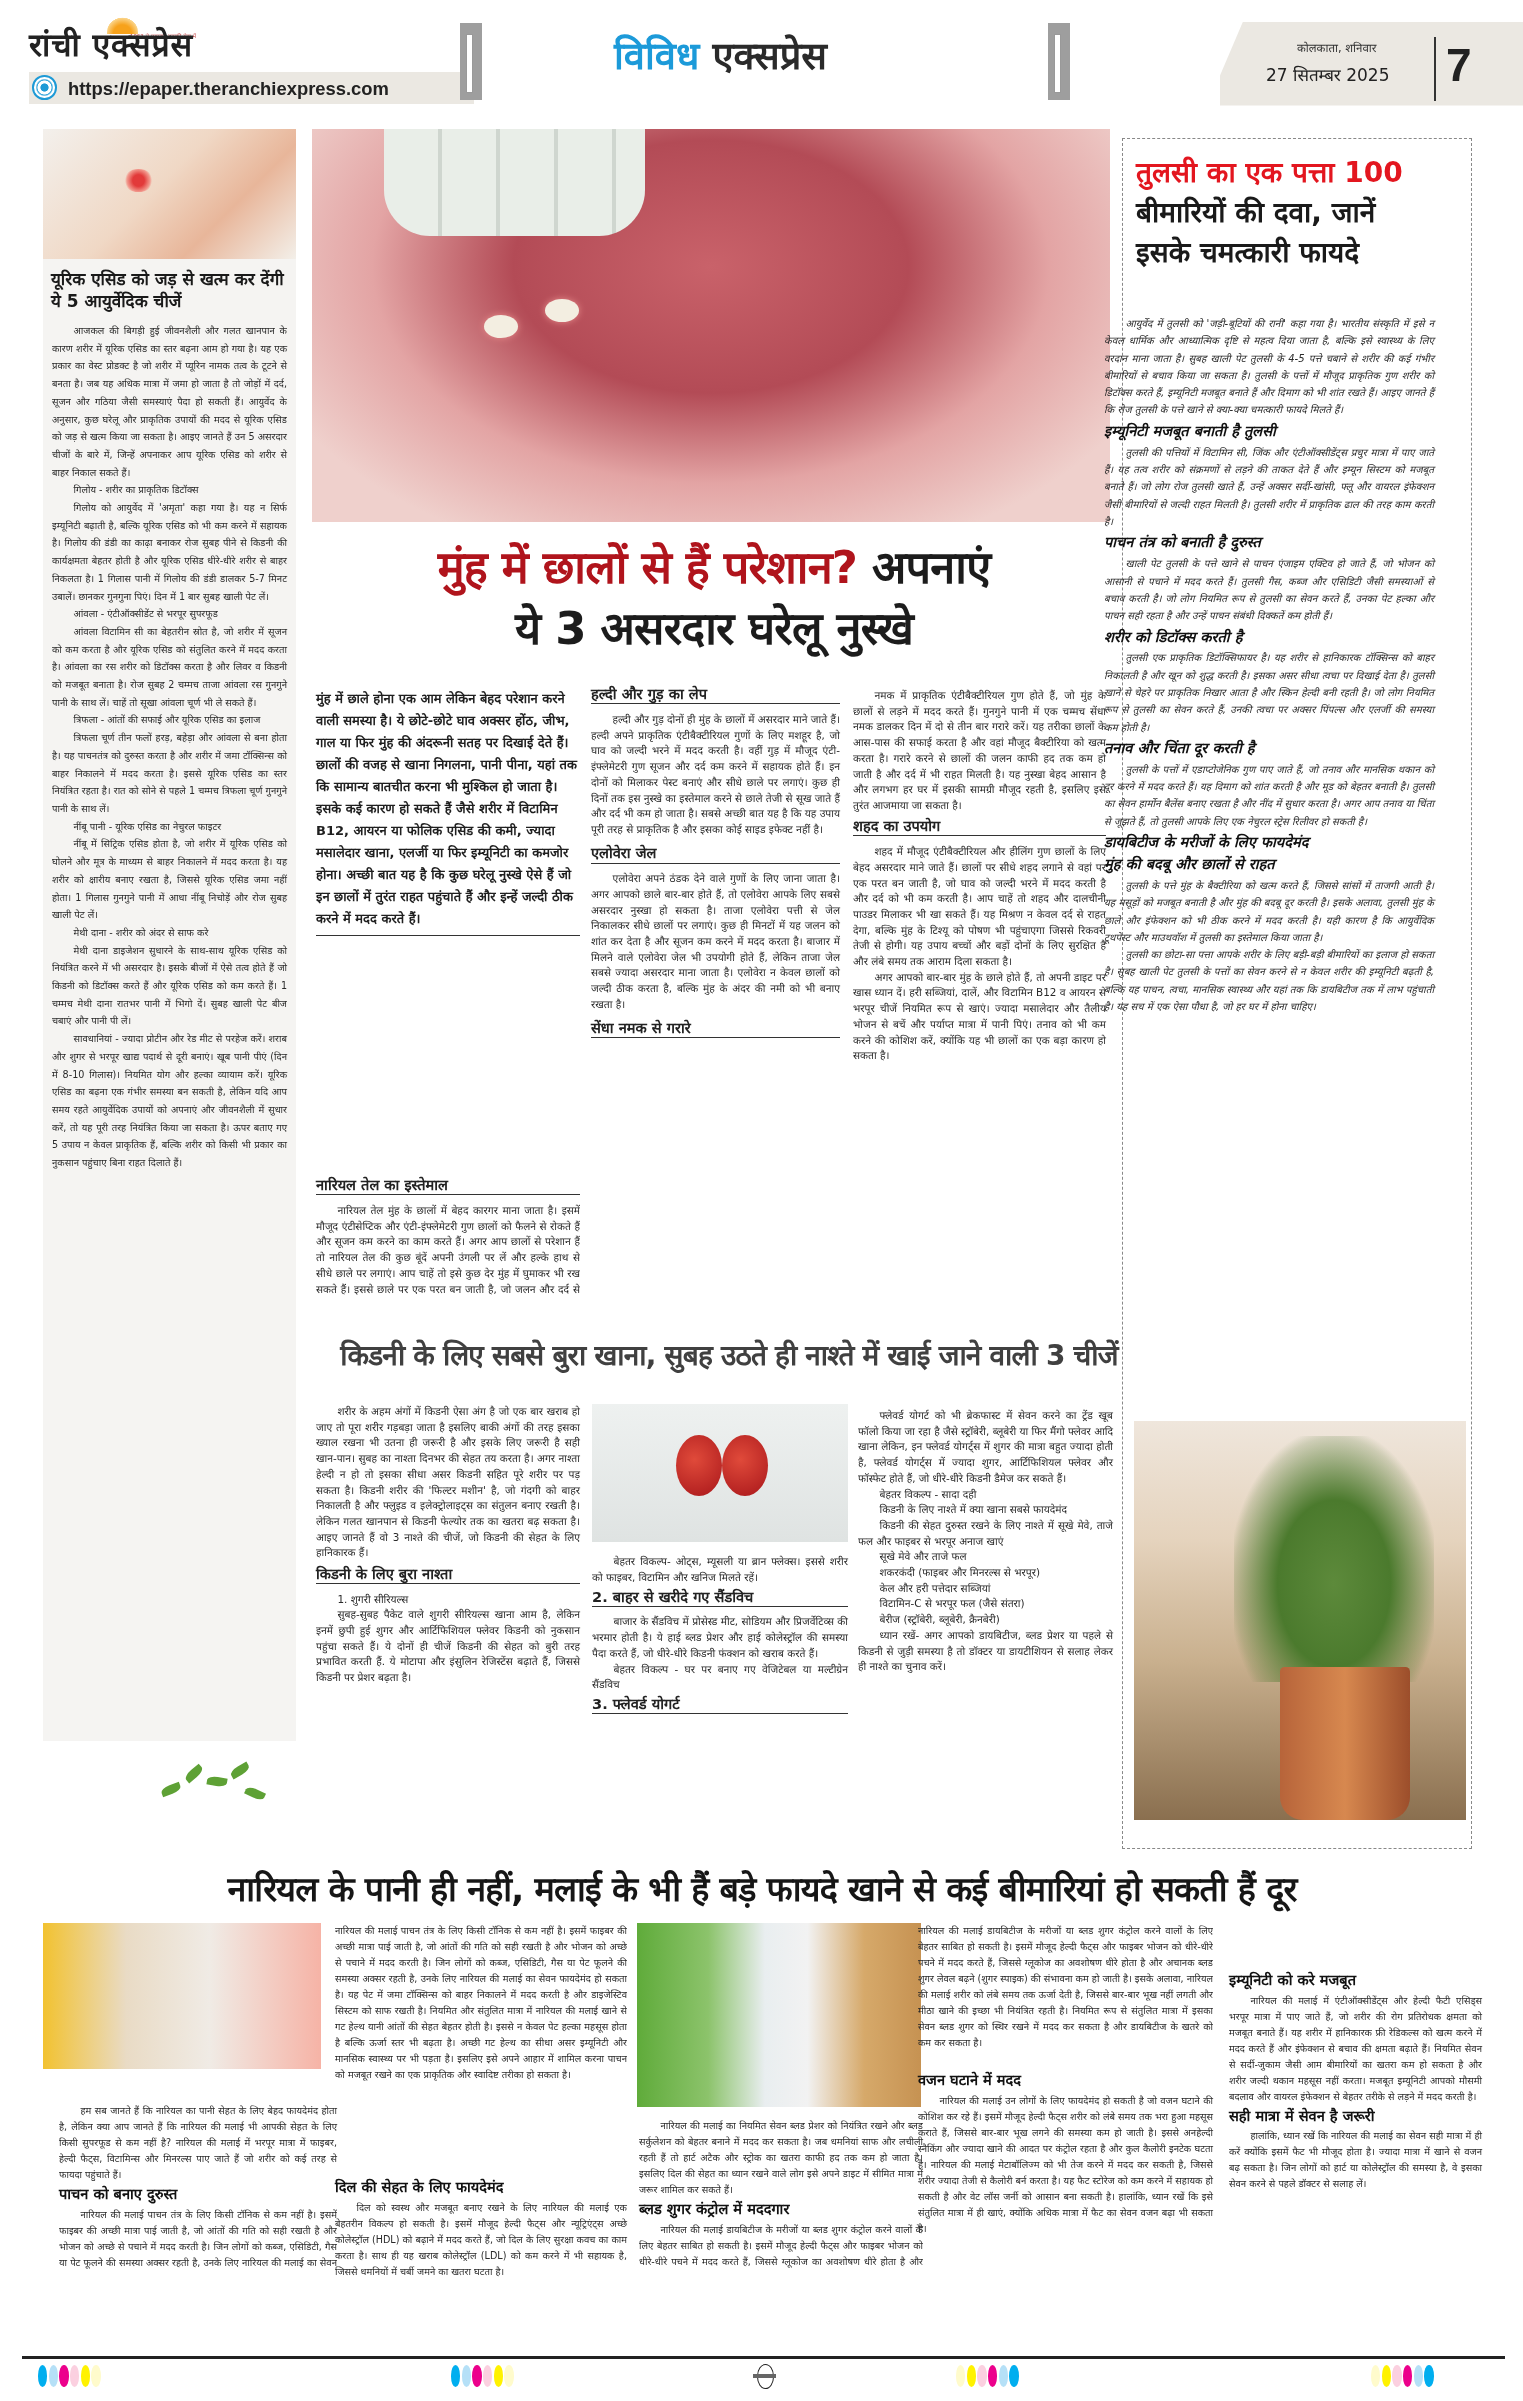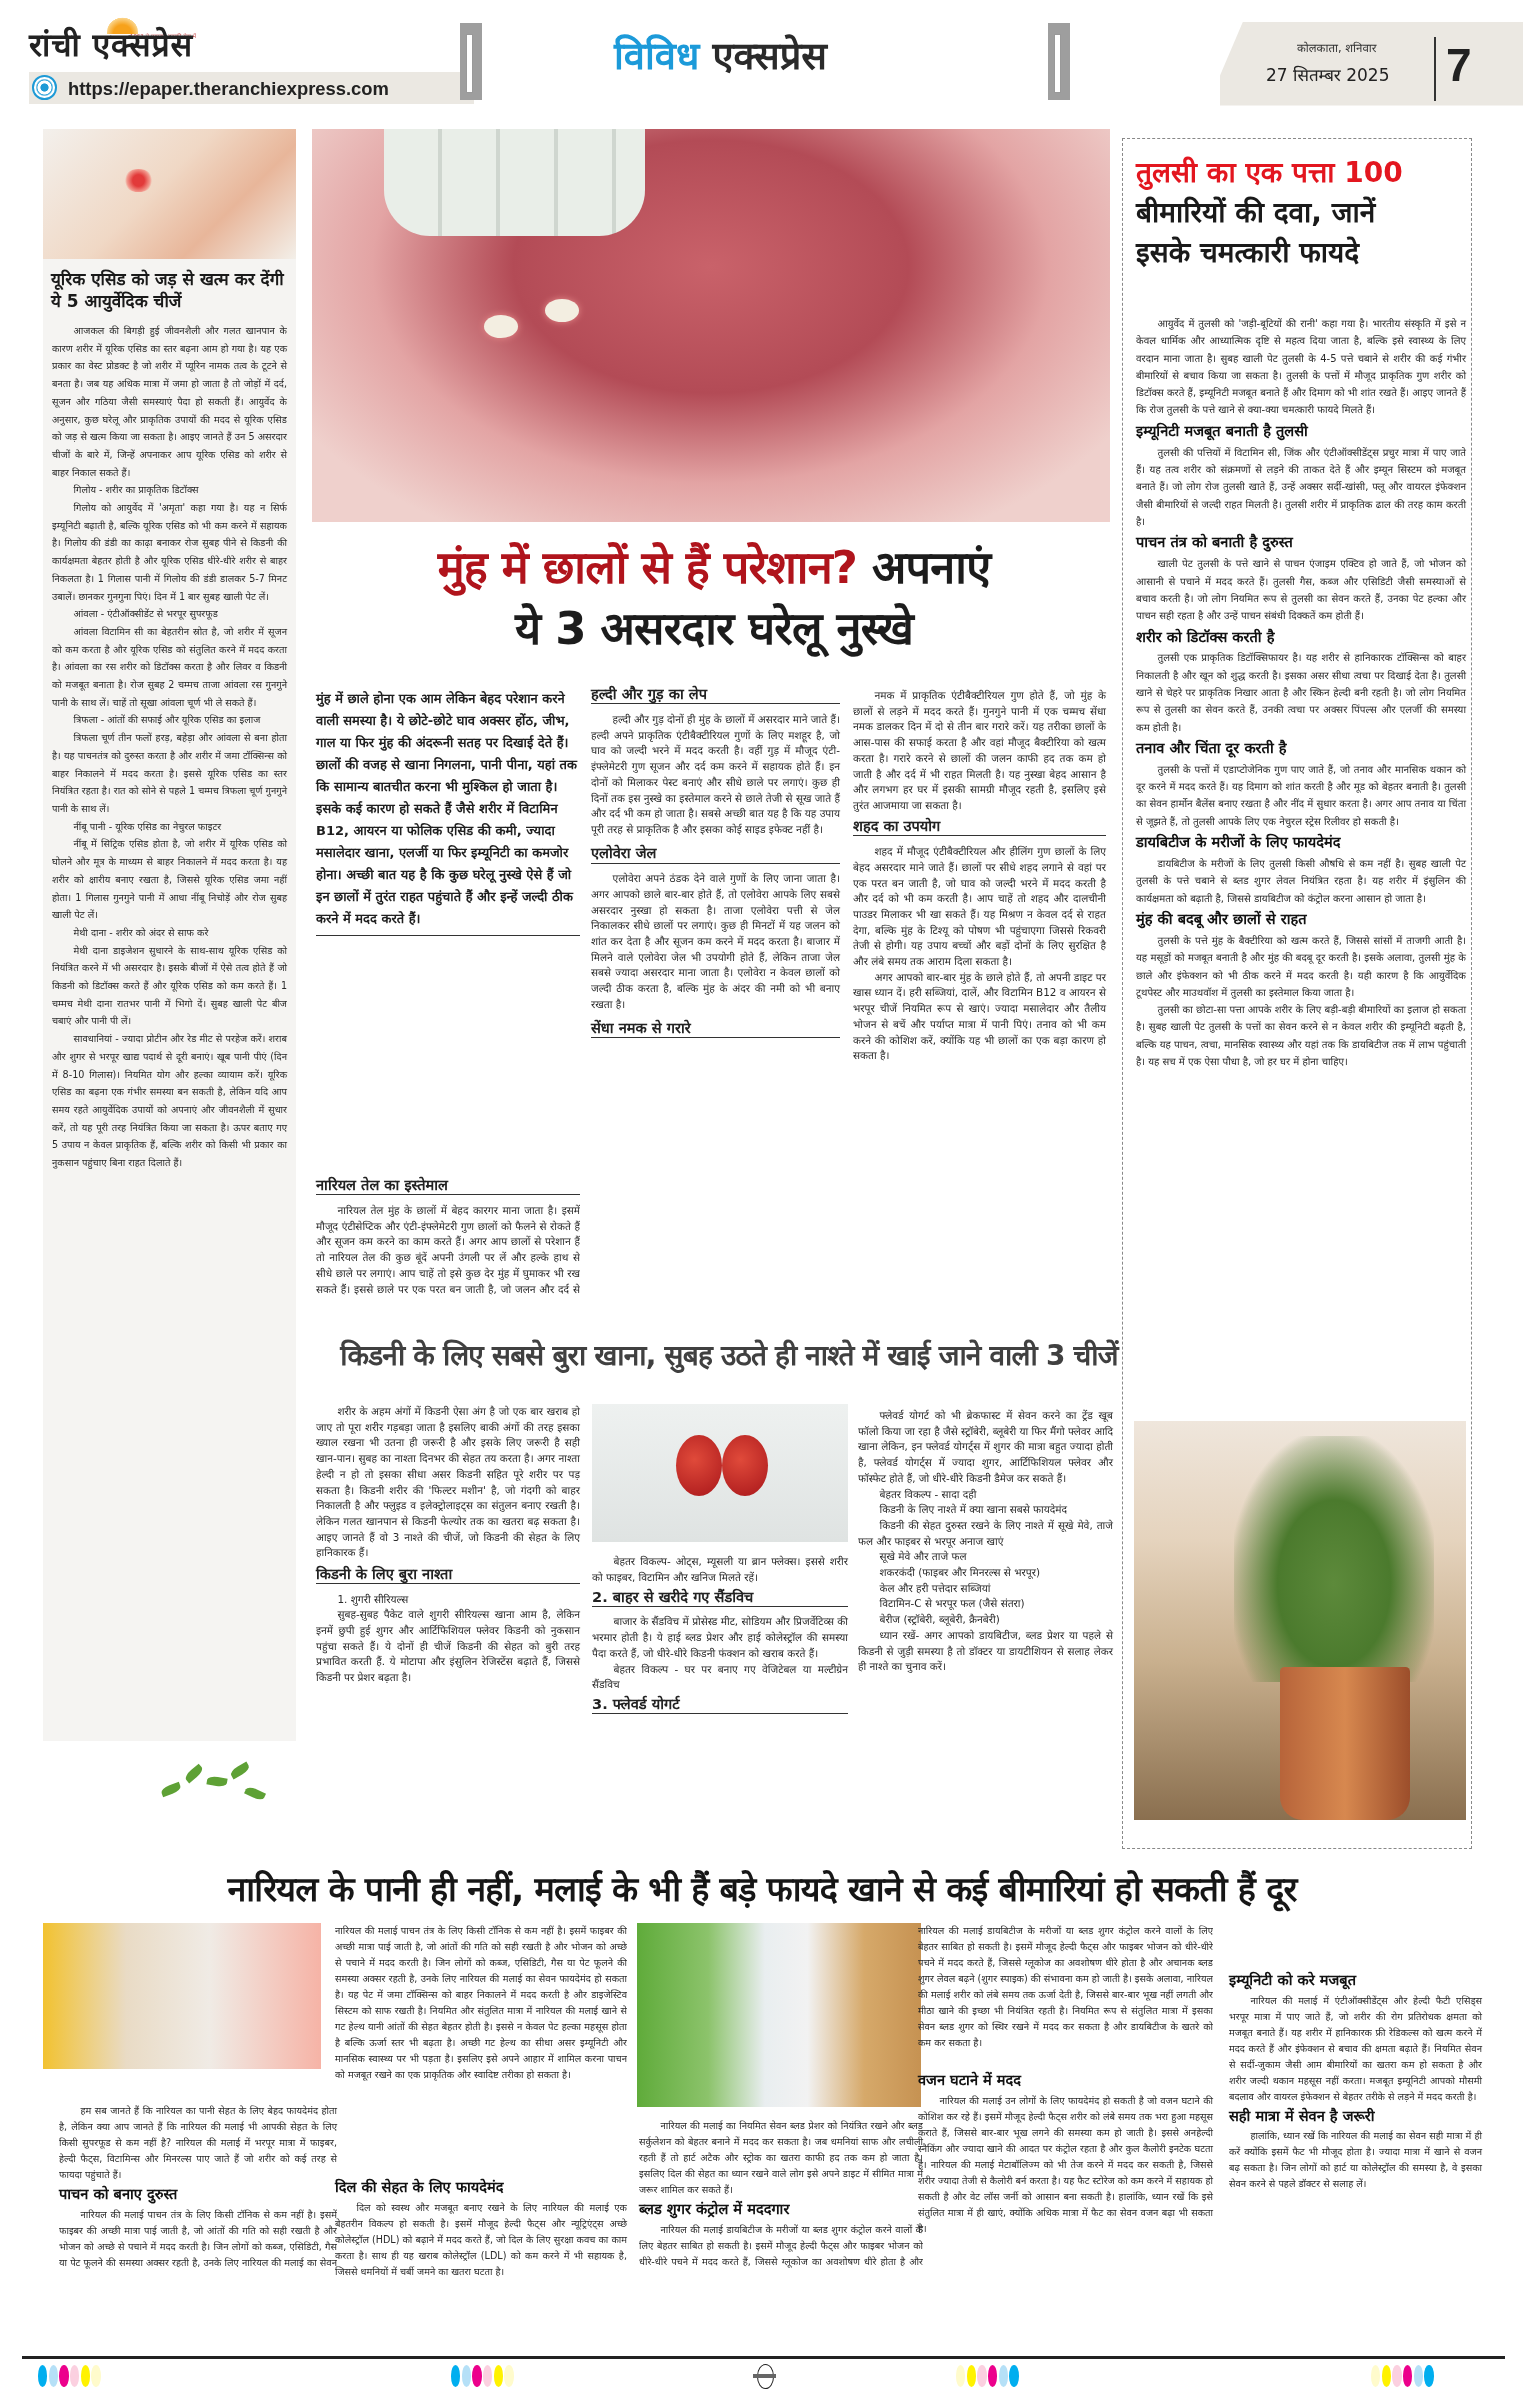--- a/index.html
+++ b/index.html
@@ -58,21 +58,21 @@
   .kidney-img { left: 592px; top: 1404px; width: 256px; height: 138px; background: linear-gradient(180deg, #eef1f0, #dfe3e2); }
   .kidney-l, .kidney-r { position: absolute; top: 31px; width: 46px; height: 61px; border-radius: 50%; background: radial-gradient(circle at 40% 40%, #e04a3a, #a8161a); }
   .kidney-col2 { left: 592px; top: 1554px; width: 256px; }
   .kidney-col3 { left: 858px; top: 1408px; width: 255px; }
 
   
   .tulsi-box { left: 1122px; top: 138px; width: 350px; height: 1711px; border: 1.5px dashed #888; }
   .tulsi-title { left: 1136px; top: 153px; width: 322px; font-family: "DejaVu Sans", sans-serif; font-weight: bold; font-size: 28px; line-height: 40px; }
   .tulsi-title .red { color: #e3161f; }
   .tulsi-title .dark { color: #1a1a1a; }
-  .tulsi-body { left: 1136px; top: 315px; width: 330px; font-size: 10px; line-height: 17.3px; }
+  .tulsi-body { left: 1104px; top: 315px; width: 330px; font-size: 10px; line-height: 17.3px; font-style: italic; }
   .tulsi-photo { left: 1134px; top: 1421px; width: 332px; height: 399px; background: linear-gradient(180deg, #efe6dc 0%, #e5d3bd 30%, #c9b08e 60%, #8a6f4f 100%); }
   .tulsi-pot { position: absolute; left: 146px; top: 246px; width: 130px; height: 153px; background: linear-gradient(90deg, #b7643a, #d7884f, #9c4e2b); border-radius: 4.6px 4.6px 23px 23px; }
   .tulsi-plant { position: absolute; left: 100px; top: 15.3px; width: 200px; height: 246px; background: radial-gradient(ellipse at 50% 60%, #5d8a3b 0%, #4b7a2d 40%, rgba(80,120,50,0.2) 70%, transparent 75%); }
 
   
   .coco-title { left: 31px; top: 1865px; width: 1462px; text-align: center; font-family: "DejaVu Sans", sans-serif; font-weight: bold; font-size: 34px; color: #161616; letter-spacing: -0.8px; }
   .coco-img1 { left: 43px; top: 1923px; width: 278px; height: 146px; background: linear-gradient(90deg, #f2c230 0%, #e9dbc5 30%, #f0ebe5 60%, #f6b3a6 100%); }
   .coco-img2 { left: 637px; top: 1923px; width: 284px; height: 184px; background: linear-gradient(90deg, #5fab3a 0%, #8cc36b 25%, #e9eef0 45%, #f2f2f2 60%, #d6a96a 80%, #c69252 100%); }
   .coco-col1 { left: 43px; top: 2103px; width: 278px; margin-left: 16px; }
   .coco-col2 { left: 335px; top: 1923px; width: 292px; }
@@ -209,21 +209,20 @@
   <p>आयुर्वेद में तुलसी को 'जड़ी-बूटियों की रानी' कहा गया है। भारतीय संस्कृति में इसे न केवल धार्मिक और आध्यात्मिक दृष्टि से महत्व दिया जाता है, बल्कि इसे स्वास्थ्य के लिए वरदान माना जाता है। सुबह खाली पेट तुलसी के 4-5 पत्ते चबाने से शरीर की कई गंभीर बीमारियों से बचाव किया जा सकता है। तुलसी के पत्तों में मौजूद प्राकृतिक गुण शरीर को डिटॉक्स करते हैं, इम्यूनिटी मजबूत बनाते हैं और दिमाग को भी शांत रखते हैं। आइए जानते हैं कि रोज तुलसी के पत्ते खाने से क्या-क्या चमत्कारी फायदे मिलते हैं।</p>
   <div class="sub-bold">इम्यूनिटी मजबूत बनाती है तुलसी</div>
   <p>तुलसी की पत्तियों में विटामिन सी, जिंक और एंटीऑक्सीडेंट्स प्रचुर मात्रा में पाए जाते हैं। यह तत्व शरीर को संक्रमणों से लड़ने की ताकत देते हैं और इम्यून सिस्टम को मजबूत बनाते हैं। जो लोग रोज तुलसी खाते हैं, उन्हें अक्सर सर्दी-खांसी, फ्लू और वायरल इंफेक्शन जैसी बीमारियों से जल्दी राहत मिलती है। तुलसी शरीर में प्राकृतिक ढाल की तरह काम करती है।</p>
   <div class="sub-bold">पाचन तंत्र को बनाती है दुरुस्त</div>
   <p>खाली पेट तुलसी के पत्ते खाने से पाचन एंजाइम एक्टिव हो जाते हैं, जो भोजन को आसानी से पचाने में मदद करते हैं। तुलसी गैस, कब्ज और एसिडिटी जैसी समस्याओं से बचाव करती है। जो लोग नियमित रूप से तुलसी का सेवन करते हैं, उनका पेट हल्का और पाचन सही रहता है और उन्हें पाचन संबंधी दिक्कतें कम होती हैं।</p>
   <div class="sub-bold">शरीर को डिटॉक्स करती है</div>
   <p>तुलसी एक प्राकृतिक डिटॉक्सिफायर है। यह शरीर से हानिकारक टॉक्सिन्स को बाहर निकालती है और खून को शुद्ध करती है। इसका असर सीधा त्वचा पर दिखाई देता है। तुलसी खाने से चेहरे पर प्राकृतिक निखार आता है और स्किन हेल्दी बनी रहती है। जो लोग नियमित रूप से तुलसी का सेवन करते हैं, उनकी त्वचा पर अक्सर पिंपल्स और एलर्जी की समस्या कम होती है।</p>
   <div class="sub-bold">तनाव और चिंता दूर करती है</div>
   <p>तुलसी के पत्तों में एडाप्टोजेनिक गुण पाए जाते हैं, जो तनाव और मानसिक थकान को दूर करने में मदद करते हैं। यह दिमाग को शांत करती है और मूड को बेहतर बनाती है। तुलसी का सेवन हार्मोन बैलेंस बनाए रखता है और नींद में सुधार करता है। अगर आप तनाव या चिंता से जूझते हैं, तो तुलसी आपके लिए एक नेचुरल स्ट्रेस रिलीवर हो सकती है।</p>
   <div class="sub-bold">डायबिटीज के मरीजों के लिए फायदेमंद</div>
-  <p>डायबिटीज के मरीजों के लिए तुलसी किसी औषधि से कम नहीं है। सुबह खाली पेट तुलसी के पत्ते चबाने से ब्लड शुगर लेवल नियंत्रित रहता है। यह शरीर में इंसुलिन की कार्यक्षमता को बढ़ाती है, जिससे डायबिटीज को कंट्रोल करना आसान हो जाता है।</p>
   <div class="sub-bold">मुंह की बदबू और छालों से राहत</div>
   <p>तुलसी के पत्ते मुंह के बैक्टीरिया को खत्म करते हैं, जिससे सांसों में ताजगी आती है। यह मसूड़ों को मजबूत बनाती है और मुंह की बदबू दूर करती है। इसके अलावा, तुलसी मुंह के छाले और इंफेक्शन को भी ठीक करने में मदद करती है। यही कारण है कि आयुर्वेदिक टूथपेस्ट और माउथवॉश में तुलसी का इस्तेमाल किया जाता है।</p>
   <p>तुलसी का छोटा-सा पत्ता आपके शरीर के लिए बड़ी-बड़ी बीमारियों का इलाज हो सकता है। सुबह खाली पेट तुलसी के पत्तों का सेवन करने से न केवल शरीर की इम्यूनिटी बढ़ती है, बल्कि यह पाचन, त्वचा, मानसिक स्वास्थ्य और यहां तक कि डायबिटीज तक में लाभ पहुंचाती है। यह सच में एक ऐसा पौधा है, जो हर घर में होना चाहिए।</p>
 </div>
 <div class="abs tulsi-photo">
   <div class="tulsi-plant"></div>
   <div class="tulsi-pot"></div>
 </div>
 
 <h2 class="abs coco-title">नारियल के पानी ही नहीं, मलाई के भी हैं बड़े फायदे खाने से कई बीमारियां हो सकती हैं दूर</h2>

